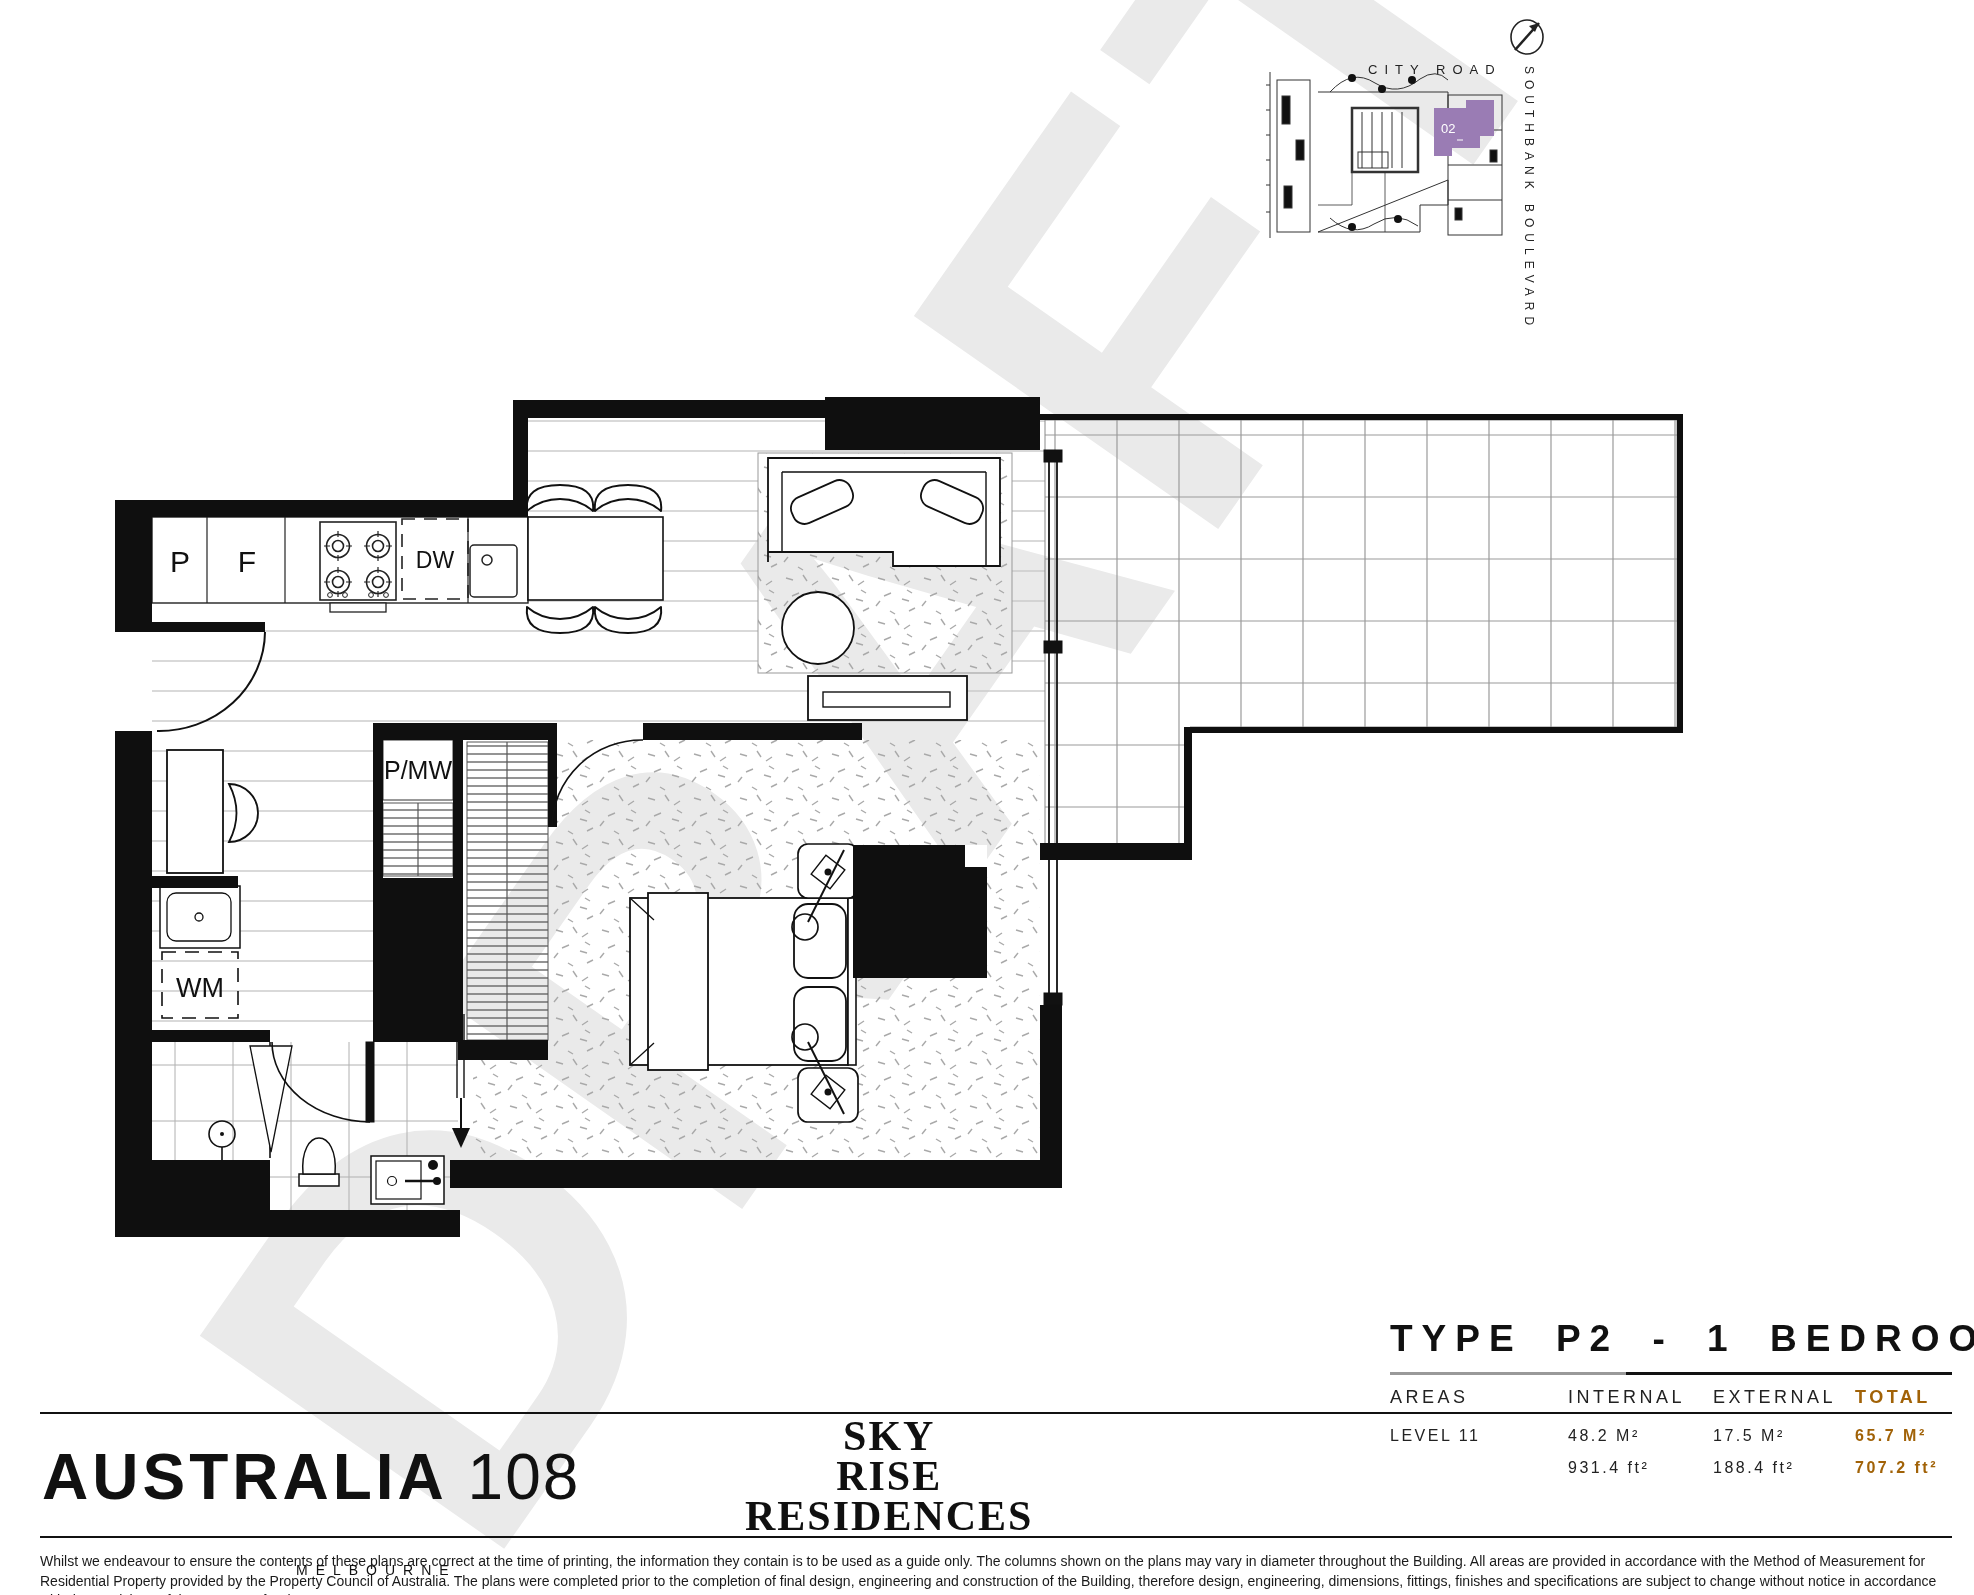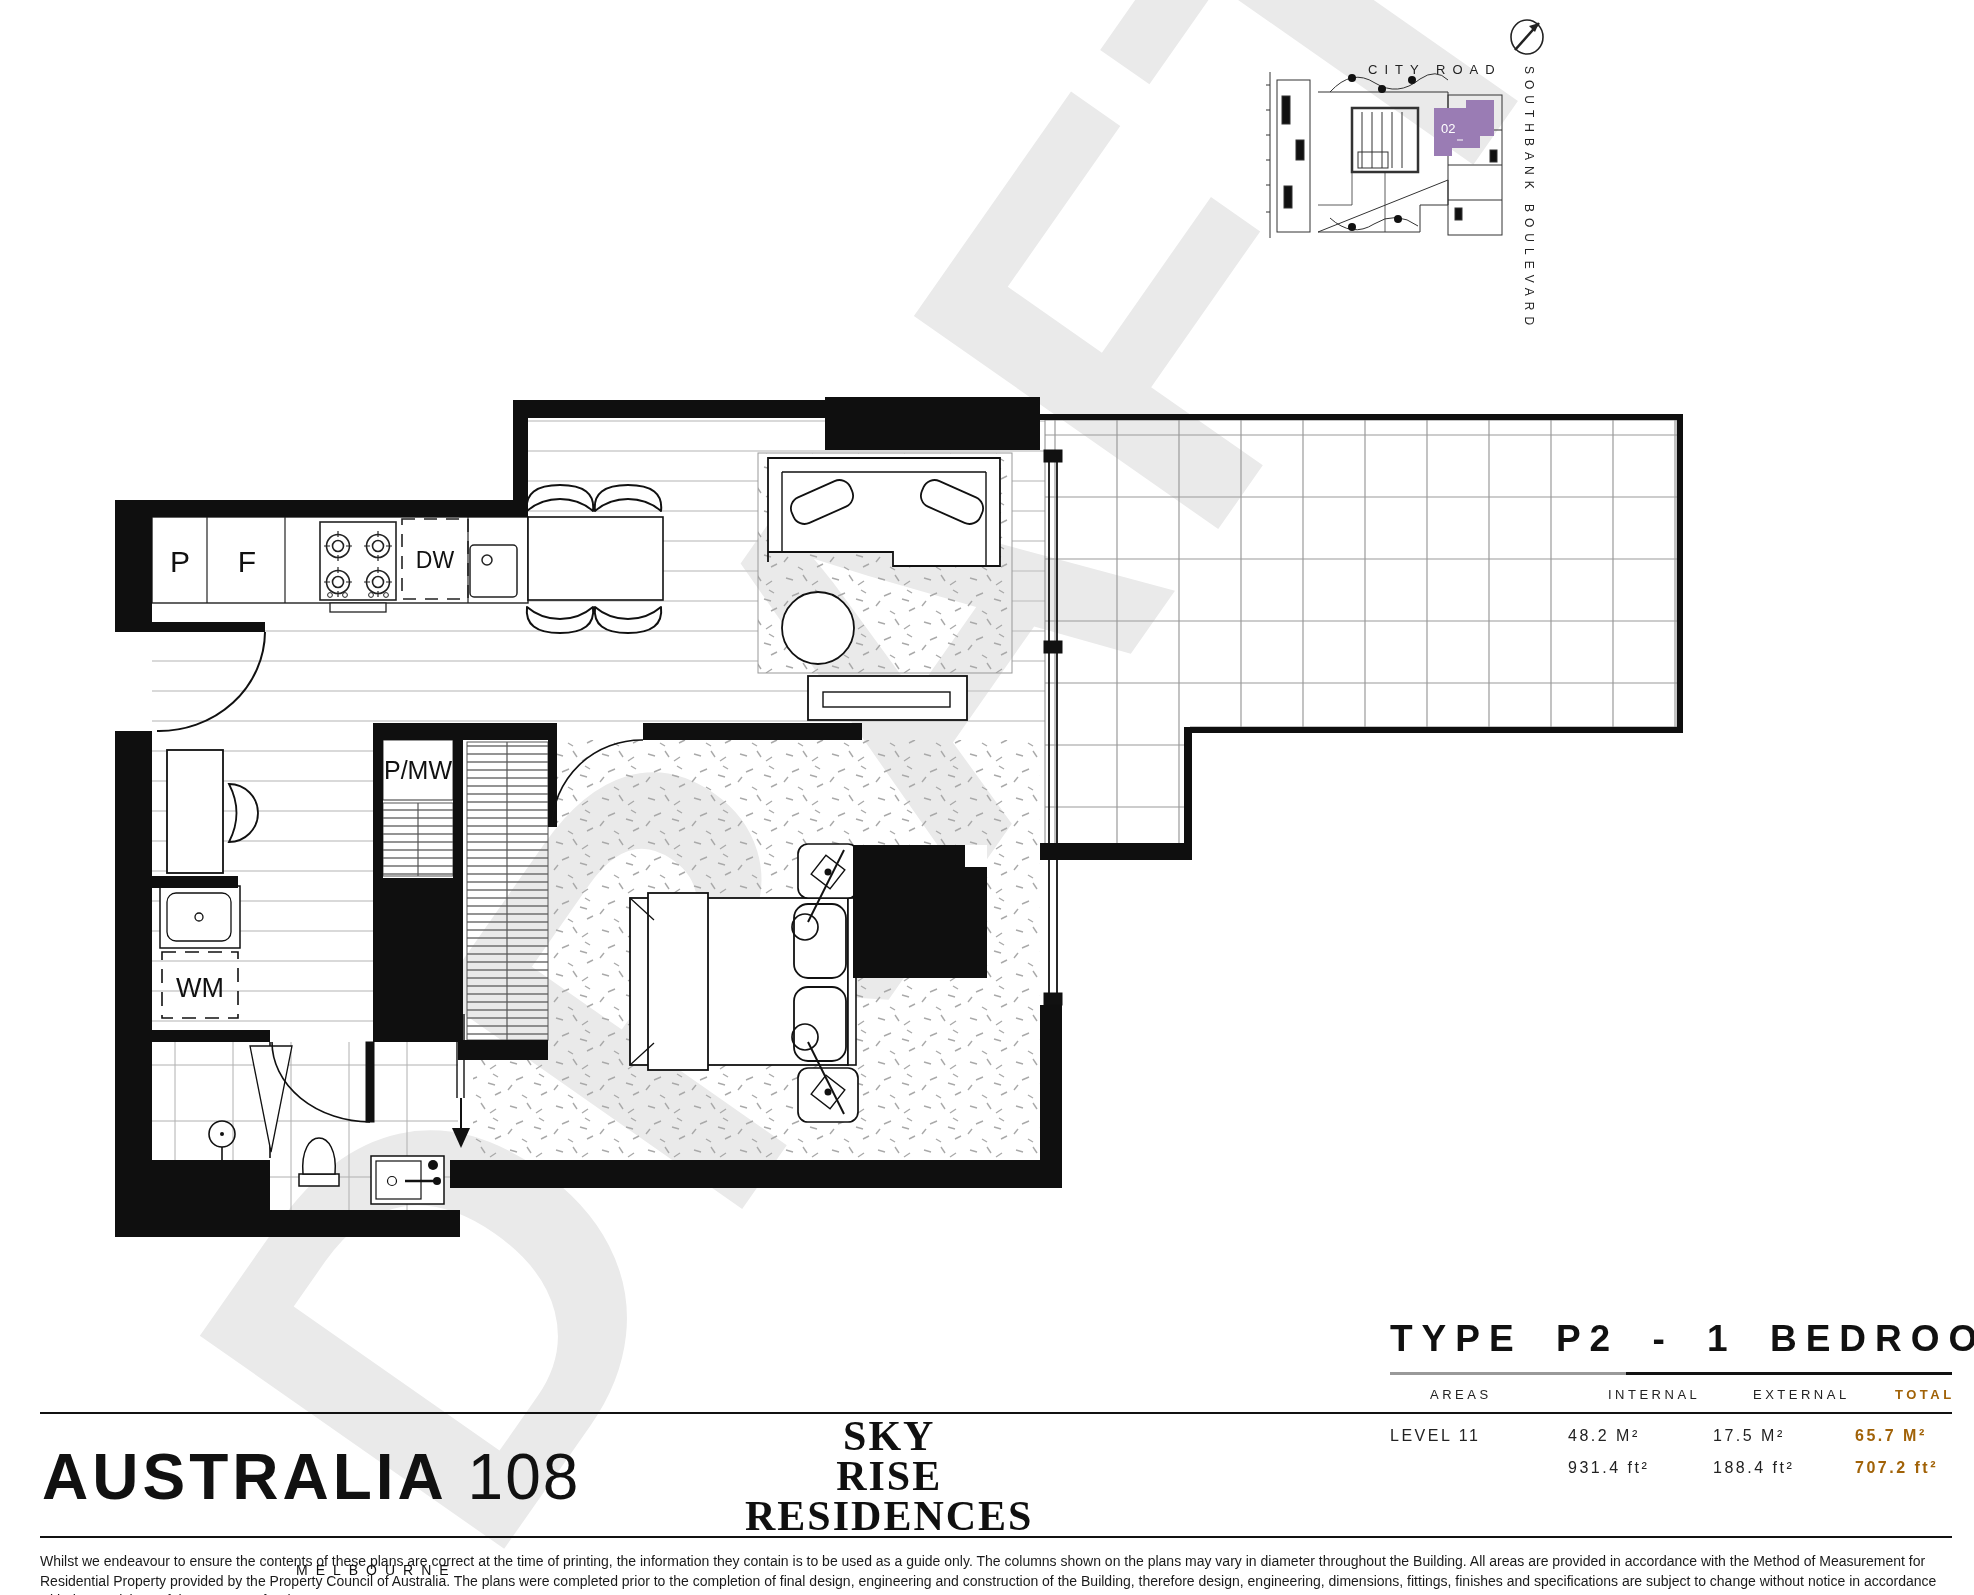--- a/index.html
+++ b/index.html
@@ -12,21 +12,21 @@
              z-index:0;white-space:nowrap;}
   #plan-svg{left:0;top:0;z-index:1;}
   .txt{z-index:2;}
   
   .street-top{left:1368px;top:20px;font-size:13px;letter-spacing:7px;color:#222;margin-top:42px;}
   .street-right{left:1522px;top:66px;font-size:12px;letter-spacing:6px;color:#222;
                 writing-mode:vertical-rl;}
   
   .tb-title{left:1390px;top:1318px;font-size:37px;font-weight:bold;letter-spacing:9px;word-spacing:14px;white-space:nowrap;}
   .tb-rule{left:1390px;top:1372px;width:562px;height:3px;background:linear-gradient(to right,#999 0 42%,#111 42% 100%);}
-  .tb-head{top:1387px;font-size:13px;letter-spacing:3.5px;color:#222;margin-left:40px;}
+  .tb-head{top:1387px;font-size:18px;letter-spacing:3.5px;color:#222;}
   .tb-c1{left:1390px;} .tb-c2{left:1568px;} .tb-c3{left:1713px;} .tb-c4{left:1855px;}
   .tb-line{left:40px;top:1412px;width:1912px;height:2px;background:#111;}
   .tb-row{font-size:16px;letter-spacing:2.5px;color:#222;}
   .r1{top:1427px;} .r2{top:1459px;}
   .bold{font-weight:bold;color:#a16207;}
   
   .logo{left:42px;top:1440px;font-size:64px;letter-spacing:2px;white-space:nowrap;color:#111;}
   .logo b{font-weight:800;letter-spacing:4px;}
   .logo span{font-weight:300;}
   .logo-city{left:296px;top:1516px;font-size:14px;letter-spacing:8px;color:#111;margin-top:46px;}

